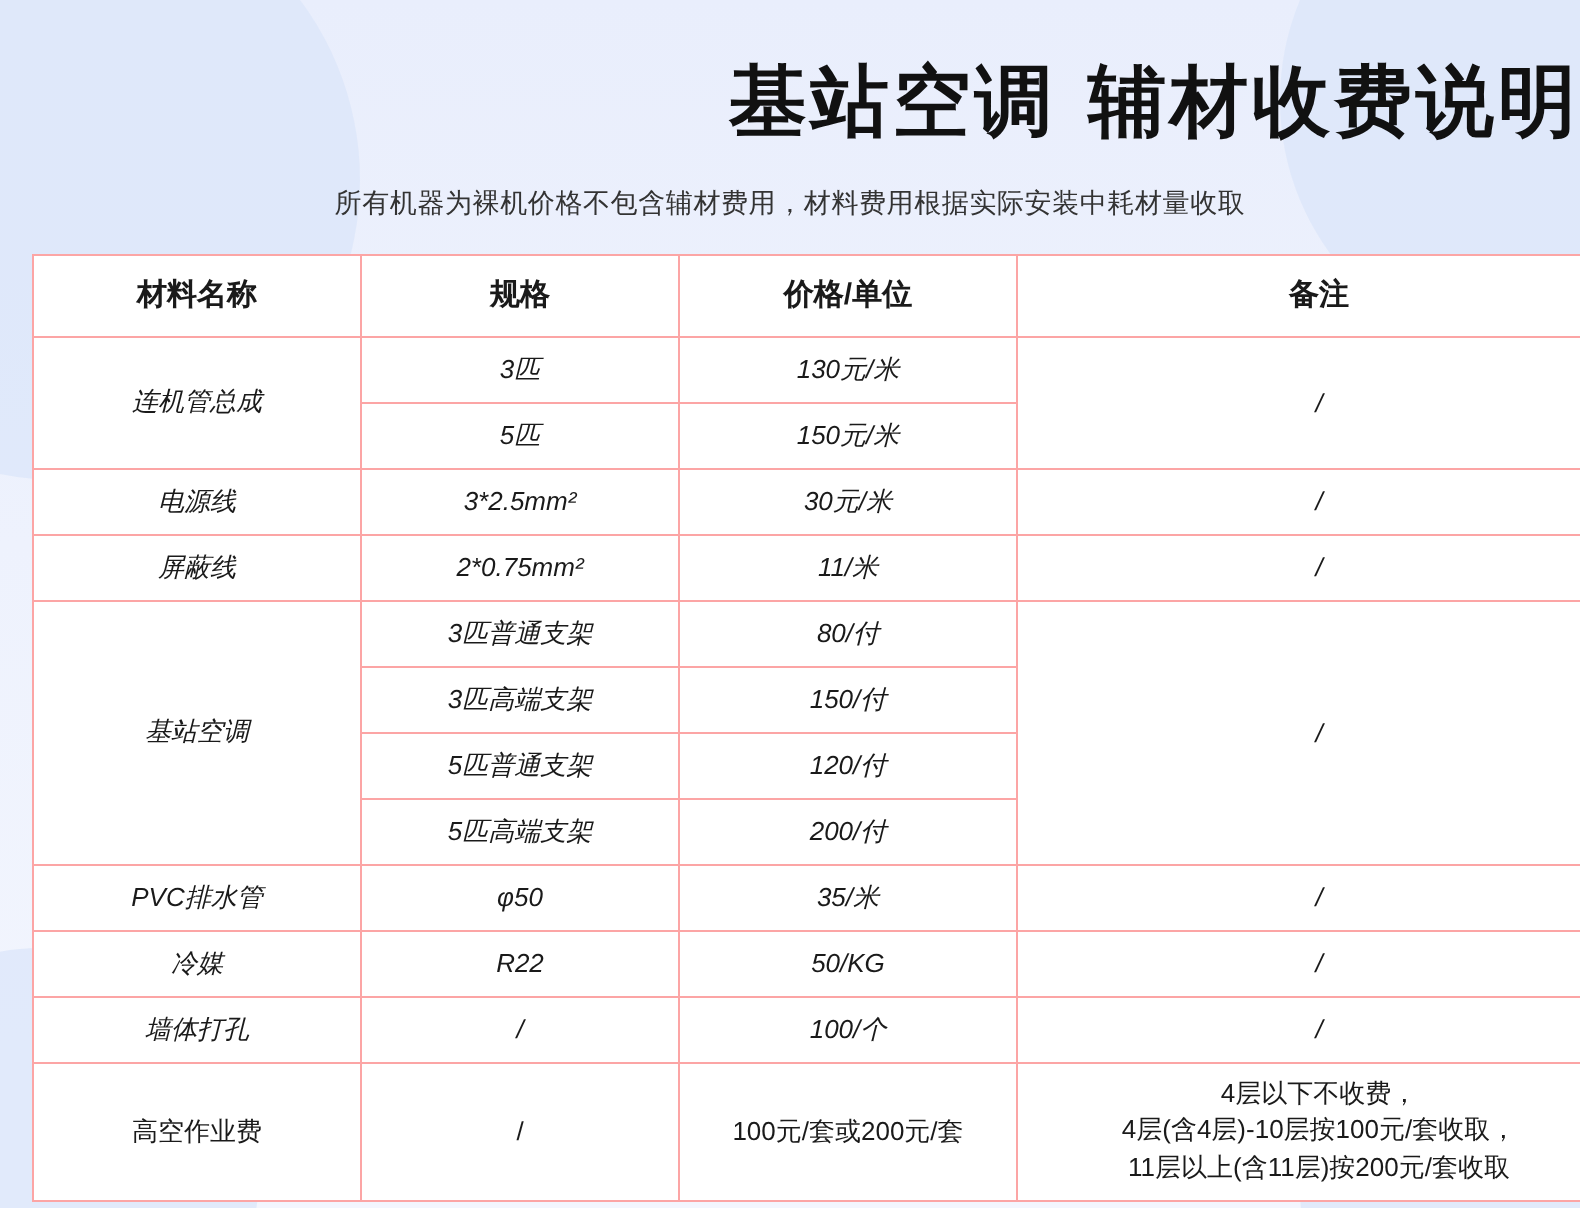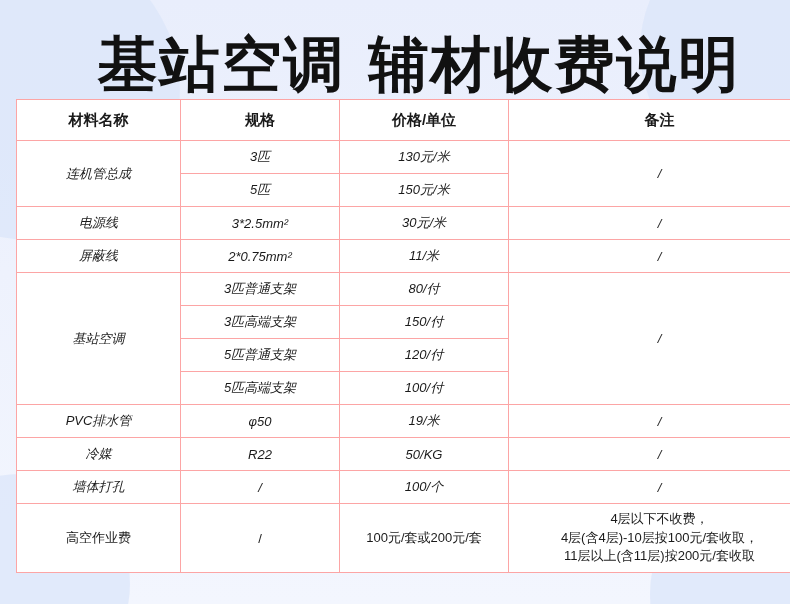--- a/index.html
+++ b/index.html
@@ -28,22 +28,22 @@
     background: #dbe5f9;
     opacity: .75;
   }
   .blob.b1 { width: 300px; height: 300px; left: -120px; top: -60px; }
   .blob.b2 { width: 260px; height: 260px; right: -110px; top: -80px; }
   .blob.b3 { width: 220px; height: 220px; left: -90px; bottom: -90px; }
   .blob.b4 { width: 240px; height: 240px; right: -100px; bottom: -110px; }
 
   .title {
     position: relative;
-    text-align: center;
-    font-size: 60px;
+    text-align: right;
+    font-size: 39px;
     font-weight: bold;
     letter-spacing: 2px;
     color: #111;
     padding-top: 30px;
     line-height: 1.15;
     font-family: "DejaVu Sans", "Liberation Sans", sans-serif;
     margin-left: 48px;
   }
   .subtitle {
     position: relative;
@@ -95,20 +95,21 @@
 </head>
 <body>
 
 <div class="page">
   <div class="blob b1"></div>
   <div class="blob b2"></div>
   <div class="blob b3"></div>
   <div class="blob b4"></div>
 
   <div class="title">基站空调 辅材收费说明</div>
+  <div class="subtitle">所有机器为裸机价格不包含辅材费用，材料费用根据实际安装中耗材量收取</div>
 
   <div class="table-wrap">
     <table class="pricing">
       <thead>
         <tr>
           <th class="c1">材料名称</th>
           <th class="c2">规格</th>
           <th class="c3">价格/单位</th>
           <th class="c4">备注</th>
         </tr>
@@ -149,27 +150,27 @@
         <tr class="h-row">
           <td>3匹高端支架</td>
           <td>150/付</td>
         </tr>
         <tr class="h-row">
           <td>5匹普通支架</td>
           <td>120/付</td>
         </tr>
         <tr class="h-row">
           <td>5匹高端支架</td>
-          <td>100/付</td>
+          <td>200/付</td>
         </tr>
 
         <tr class="h-row">
           <td class="rowh">PVC排水管</td>
           <td>φ50</td>
-          <td>19/米</td>
+          <td>35/米</td>
           <td>/</td>
         </tr>
 
         <tr class="h-row">
           <td class="rowh">冷媒</td>
           <td>R22</td>
           <td>50/KG</td>
           <td>/</td>
         </tr>
 

